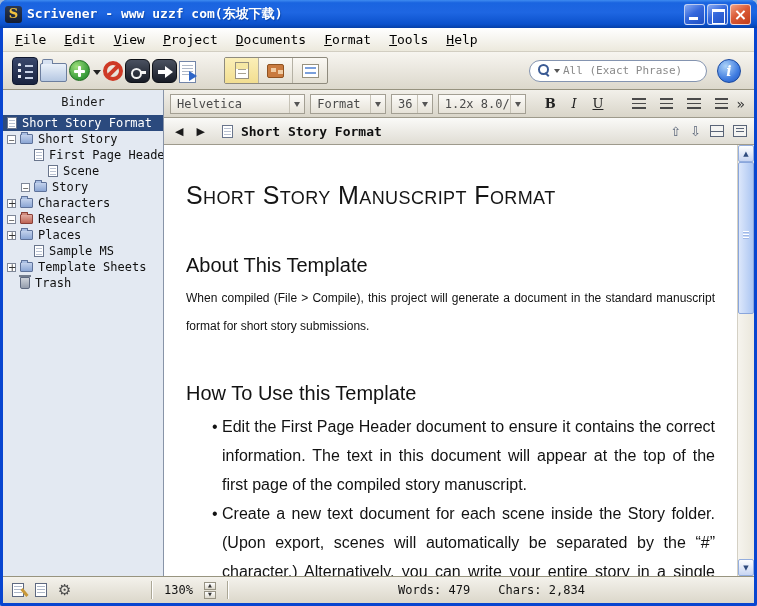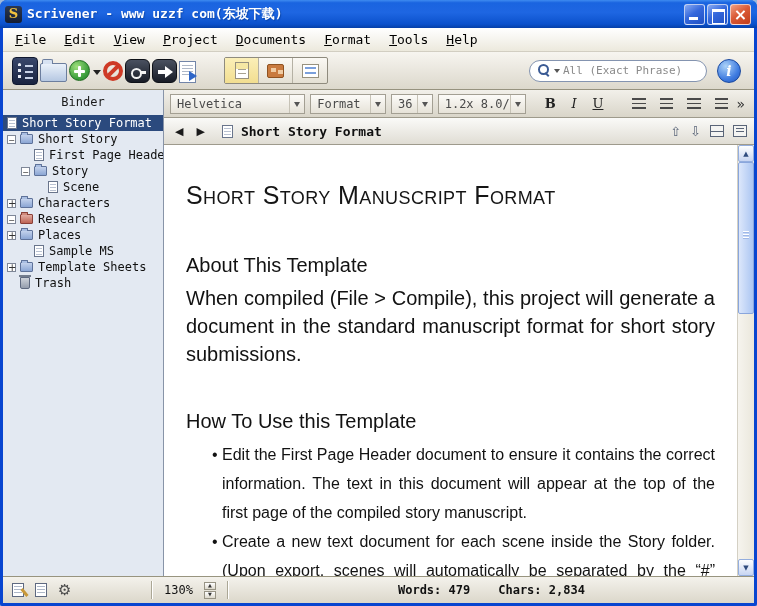--- a/index.html
+++ b/index.html
@@ -161,21 +161,21 @@
   .pane.lines::before{content:"";position:absolute;left:2px;right:2px;top:2px;bottom:2px;
     background:repeating-linear-gradient(#5A6578 0 1px,transparent 1px 3px)}
 
   
   .editor-wrap{flex:1;display:flex;min-height:0}
   .editor{flex:1;background:#fff;padding:26px 22px 0;overflow:hidden;
     font-family:"Liberation Sans",sans-serif;color:#121212;min-width:0}
   .doc-title{font-size:25px;font-weight:400;font-variant:small-caps;letter-spacing:.4px;margin:10px 0 44px;color:#151515}
   .doc-h2{font-size:20px;font-weight:400;margin:4px 0 7px}
   .doc-h2.later{margin-top:42px}
-  .doc-p{font-size:20px;line-height:28px;text-align:justify}
+  .doc-p{font-size:12px;line-height:28px;text-align:justify}
   .bullets{margin-top:2px}
   .bullet{position:relative;margin-left:26px;padding-left:10px;font-size:16px;line-height:29px;text-align:justify}
   .bullet::before{content:"•";position:absolute;left:0;top:0}
 
   
   .scrollbar{width:17px;flex:none;display:flex;flex-direction:column;background:#F1EFE7;border-left:1px solid #D4D0C4}
   .sbtn{height:17px;flex:none;border:1px solid #94AEDE;border-radius:2px;padding:0;
     background:linear-gradient(#FDFEFF,#C8D5F2);color:#2F4B7E;font-size:7px;
     display:flex;align-items:center;justify-content:center;font-family:"DejaVu Sans",sans-serif}
   .sbtn.up::before{content:"▲"}
@@ -199,21 +199,21 @@
   .ic-gear::before{content:"⚙"}
   .sb-sep{width:0;border-left:1px solid #ABA795;border-right:1px solid #FFFFFF;margin:4px 0}
   .sb-zoom{display:flex;align-items:center;gap:11px;padding:0 11px}
   .zoom-val{color:#111}
   .stepper{display:flex;flex-direction:column;gap:1px}
   .step{width:12px;height:8px;border:1px solid #979384;background:linear-gradient(#FFFFFF,#DDD9CC);
     font-size:5px;color:#333;display:flex;align-items:center;justify-content:center;padding:0;
     font-family:"DejaVu Sans",sans-serif;line-height:1}
   .step.up::before{content:"▲"}
   .step.down::before{content:"▼"}
-  .sb-words{flex:1;display:flex;align-items:center;justify-content:center;gap:28px;font-weight:bold;color:#111}
+  .sb-words{flex:1;display:flex;align-items:center;justify-content:center;gap:28px;font-weight:normal;color:#111}
 </style>
 </head>
 <body>
 
 <div class="window">
 
   <div class="titlebar">
     <span class="app-icon">S</span>
     <span class="title-text">Scrivener - www uzzf com(东坡下载)</span>
     <span class="winbtns">
@@ -294,30 +294,30 @@
           <span class="ticon folder"></span>
           <span>Short Story</span>
         </div>
 
         <div class="trow" style="--lv:1">
           <span class="tspacer"></span>
           <span class="ticon doc"></span>
           <span>First Page Header</span>
         </div>
 
+        <div class="trow" style="--lv:2">
+          <span class="tspacer"></span>
+          <span class="ticon doc"></span>
+          <span>Scene</span>
+        </div>
+
         <div class="trow" style="--lv:1">
           <span class="exp minus"></span>
           <span class="ticon folder"></span>
           <span>Story</span>
-        </div>
-
-        <div class="trow" style="--lv:2">
-          <span class="tspacer"></span>
-          <span class="ticon doc"></span>
-          <span>Scene</span>
         </div>
 
         <div class="trow" style="--lv:0">
           <span class="exp plus"></span>
           <span class="ticon folder"></span>
           <span>Characters</span>
         </div>
 
         <div class="trow" style="--lv:0">
           <span class="exp minus"></span>

